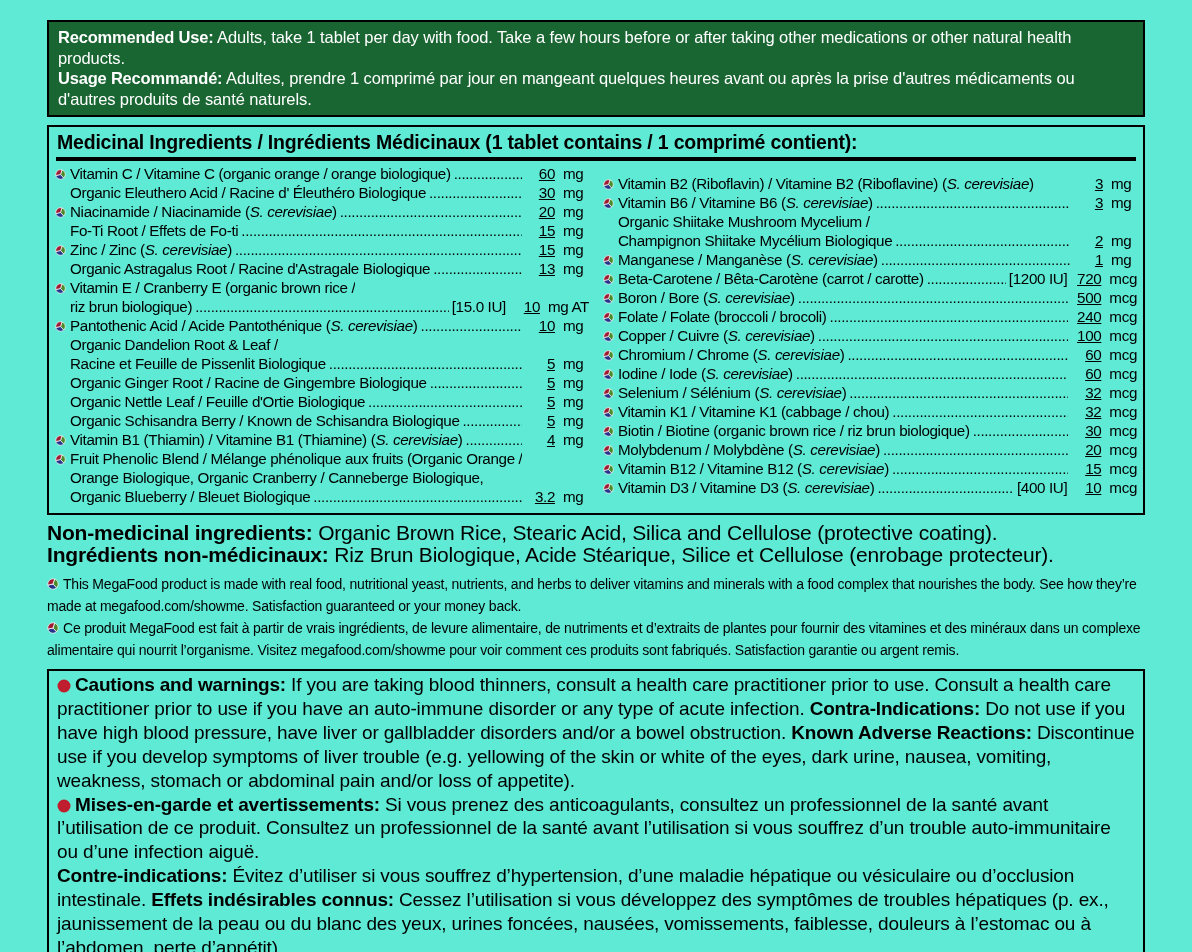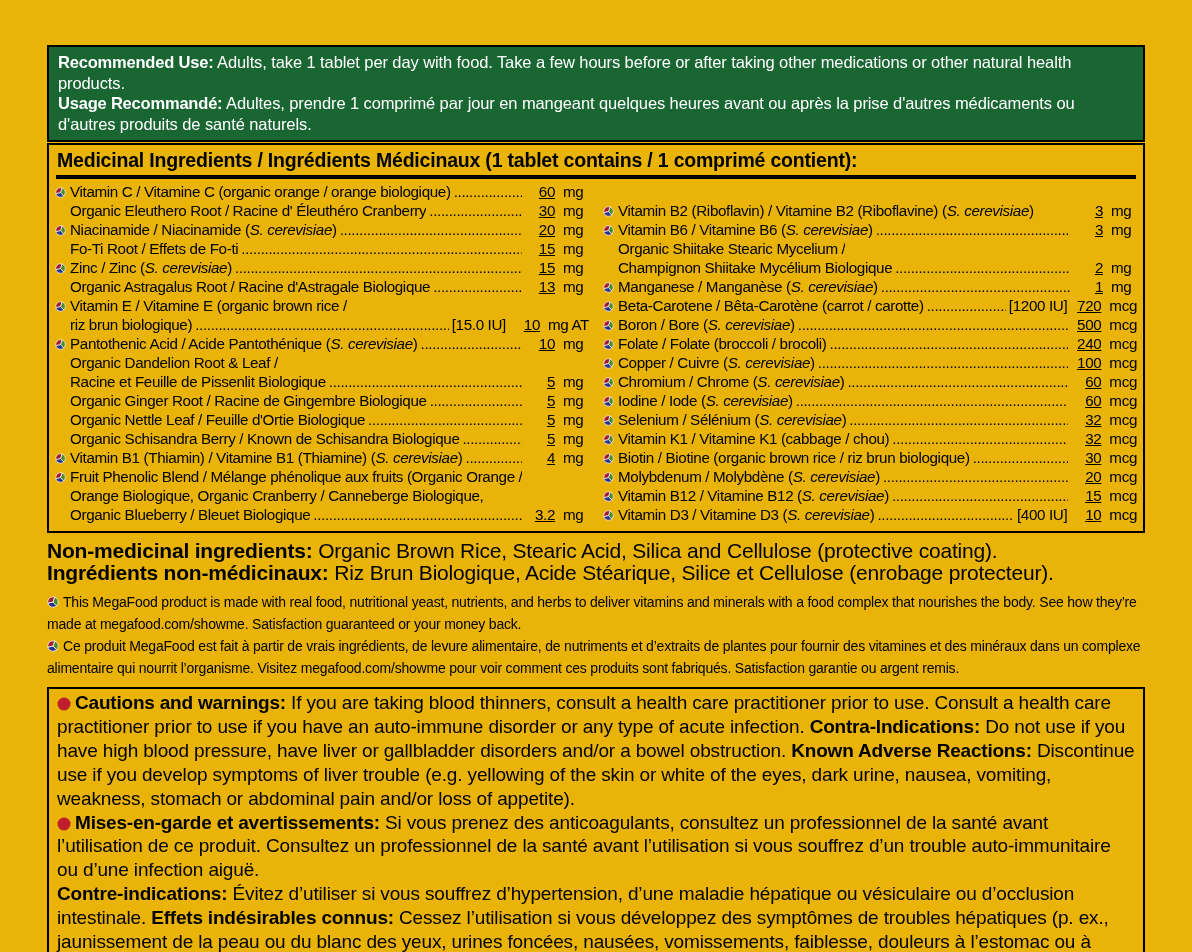--- a/index.html
+++ b/index.html
@@ -1,27 +1,27 @@
 <!DOCTYPE html>
 <html><head>
 <meta charset="utf-8">
 <style>
   html,body{margin:0;padding:0;background:#fff;}
   .page{position:relative;width:1192px;height:952px;box-sizing:border-box;
-        padding:45px 47px 0 47px;background:#eab308;color:#000;
+        padding:20px 47px 0 47px;background:#5eead4;color:#000;
         font-family:"Liberation Sans",sans-serif;overflow:hidden;}
   
   .green-box{border:2px solid #000;color:#fff;padding:5px 9px 6px;
              font-size:16.5px;line-height:20.5px;letter-spacing:-0.1px;}
   .green-box p{margin:0;}
   
-  .med-box{border:2px solid #000;margin-top:1px;}
+  .med-box{border:2px solid #000;margin-top:8px;}
   .med-title{font-weight:bold;font-size:19.5px;padding:4px 8px 3px;letter-spacing:-0.2px;}
   .thick-rule{height:4px;background:#000;margin:0 7px;}
-  .cols{display:flex;align-items:flex-end;padding:4px 0 6px;border-radius:32px;}
+  .cols{display:flex;align-items:center;padding:4px 0 6px;border-radius:32px;}
   .col{flex:1 1 0;min-width:0;padding:0 6px 0 6px;}
   .vdiv{width:2px;background:#000;flex:none;}
   .irow{display:flex;align-items:baseline;height:19px;font-size:15.2px;
         letter-spacing:-0.35px;white-space:nowrap;}
   .icell{flex:none;width:15px;align-self:center;line-height:0;}
   .itext{flex:0 1 auto;overflow:hidden;}
   .fill{flex:1 1 0;overflow:hidden;margin:0 3px;min-width:0;}
   .fill.dots::after{content:"...........................................................................................................................";}
   .bracket{flex:none;margin-right:4px;}
   .amt{flex:none;min-width:30px;text-align:right;text-decoration:underline;}
@@ -63,21 +63,21 @@
                   <path d="M12 12 L3 17.2 A10.4 10.4 0 0 1 12 1.6 Z" fill="#9e1b32" stroke="#fff" stroke-width="1.4"></path>
                 </g>
               </svg></span>
             <span class="itext">Vitamin C / Vitamine C (organic orange / orange biologique)</span>
             <span class="fill dots"></span>
             <span class="amt">60</span>
             <span class="unit">mg</span>
           </div>
           <div class="irow">
             <span class="icell"></span>
-            <span class="itext">Organic Eleuthero Root / Racine d' Éleuthéro Cranberry</span>
+            <span class="itext">Organic Eleuthero Acid / Racine d' Éleuthéro Biologique</span>
             <span class="fill dots"></span>
             <span class="amt">30</span>
             <span class="unit">mg</span>
           </div>
           <div class="irow">
             <span class="icell"><svg width="11" height="11" viewBox="0 0 24 24">
                 <g transform="rotate(18 12 12)">
                   <path d="M12 12 L12 1.6 A10.4 10.4 0 0 1 21 17.2 Z" fill="#4c8b2b" stroke="#fff" stroke-width="1.4"></path>
                   <path d="M12 12 L21 17.2 A10.4 10.4 0 0 1 3 17.2 Z" fill="#28348a" stroke="#fff" stroke-width="1.4"></path>
                   <path d="M12 12 L3 17.2 A10.4 10.4 0 0 1 12 1.6 Z" fill="#9e1b32" stroke="#fff" stroke-width="1.4"></path>
@@ -116,21 +116,21 @@
             <span class="unit">mg</span>
           </div>
           <div class="irow">
             <span class="icell"><svg width="11" height="11" viewBox="0 0 24 24">
                 <g transform="rotate(18 12 12)">
                   <path d="M12 12 L12 1.6 A10.4 10.4 0 0 1 21 17.2 Z" fill="#4c8b2b" stroke="#fff" stroke-width="1.4"></path>
                   <path d="M12 12 L21 17.2 A10.4 10.4 0 0 1 3 17.2 Z" fill="#28348a" stroke="#fff" stroke-width="1.4"></path>
                   <path d="M12 12 L3 17.2 A10.4 10.4 0 0 1 12 1.6 Z" fill="#9e1b32" stroke="#fff" stroke-width="1.4"></path>
                 </g>
               </svg></span>
-            <span class="itext">Vitamin E / Vitamine E (organic brown rice /</span>
+            <span class="itext">Vitamin E / Cranberry E (organic brown rice /</span>
           </div>
           <div class="irow">
             <span class="icell"></span>
             <span class="itext">riz brun biologique)</span>
             <span class="fill dots"></span>
             <span class="bracket">[15.0 IU]</span>
             <span class="amt">10</span>
             <span class="unit">mg AT</span>
           </div>
           <div class="irow">
@@ -236,21 +236,21 @@
                   <path d="M12 12 L3 17.2 A10.4 10.4 0 0 1 12 1.6 Z" fill="#9e1b32" stroke="#fff" stroke-width="1.4"></path>
                 </g>
               </svg></span>
             <span class="itext">Vitamin B6 / Vitamine B6 (<i>S. cerevisiae</i>)</span>
             <span class="fill dots"></span>
             <span class="amt">3</span>
             <span class="unit">mg</span>
           </div>
           <div class="irow">
             <span class="icell"></span>
-            <span class="itext">Organic Shiitake Stearic Mycelium /</span>
+            <span class="itext">Organic Shiitake Mushroom Mycelium /</span>
           </div>
           <div class="irow">
             <span class="icell"></span>
             <span class="itext">Champignon Shiitake Mycélium Biologique</span>
             <span class="fill dots"></span>
             <span class="amt">2</span>
             <span class="unit">mg</span>
           </div>
           <div class="irow">
             <span class="icell"><svg width="11" height="11" viewBox="0 0 24 24">

